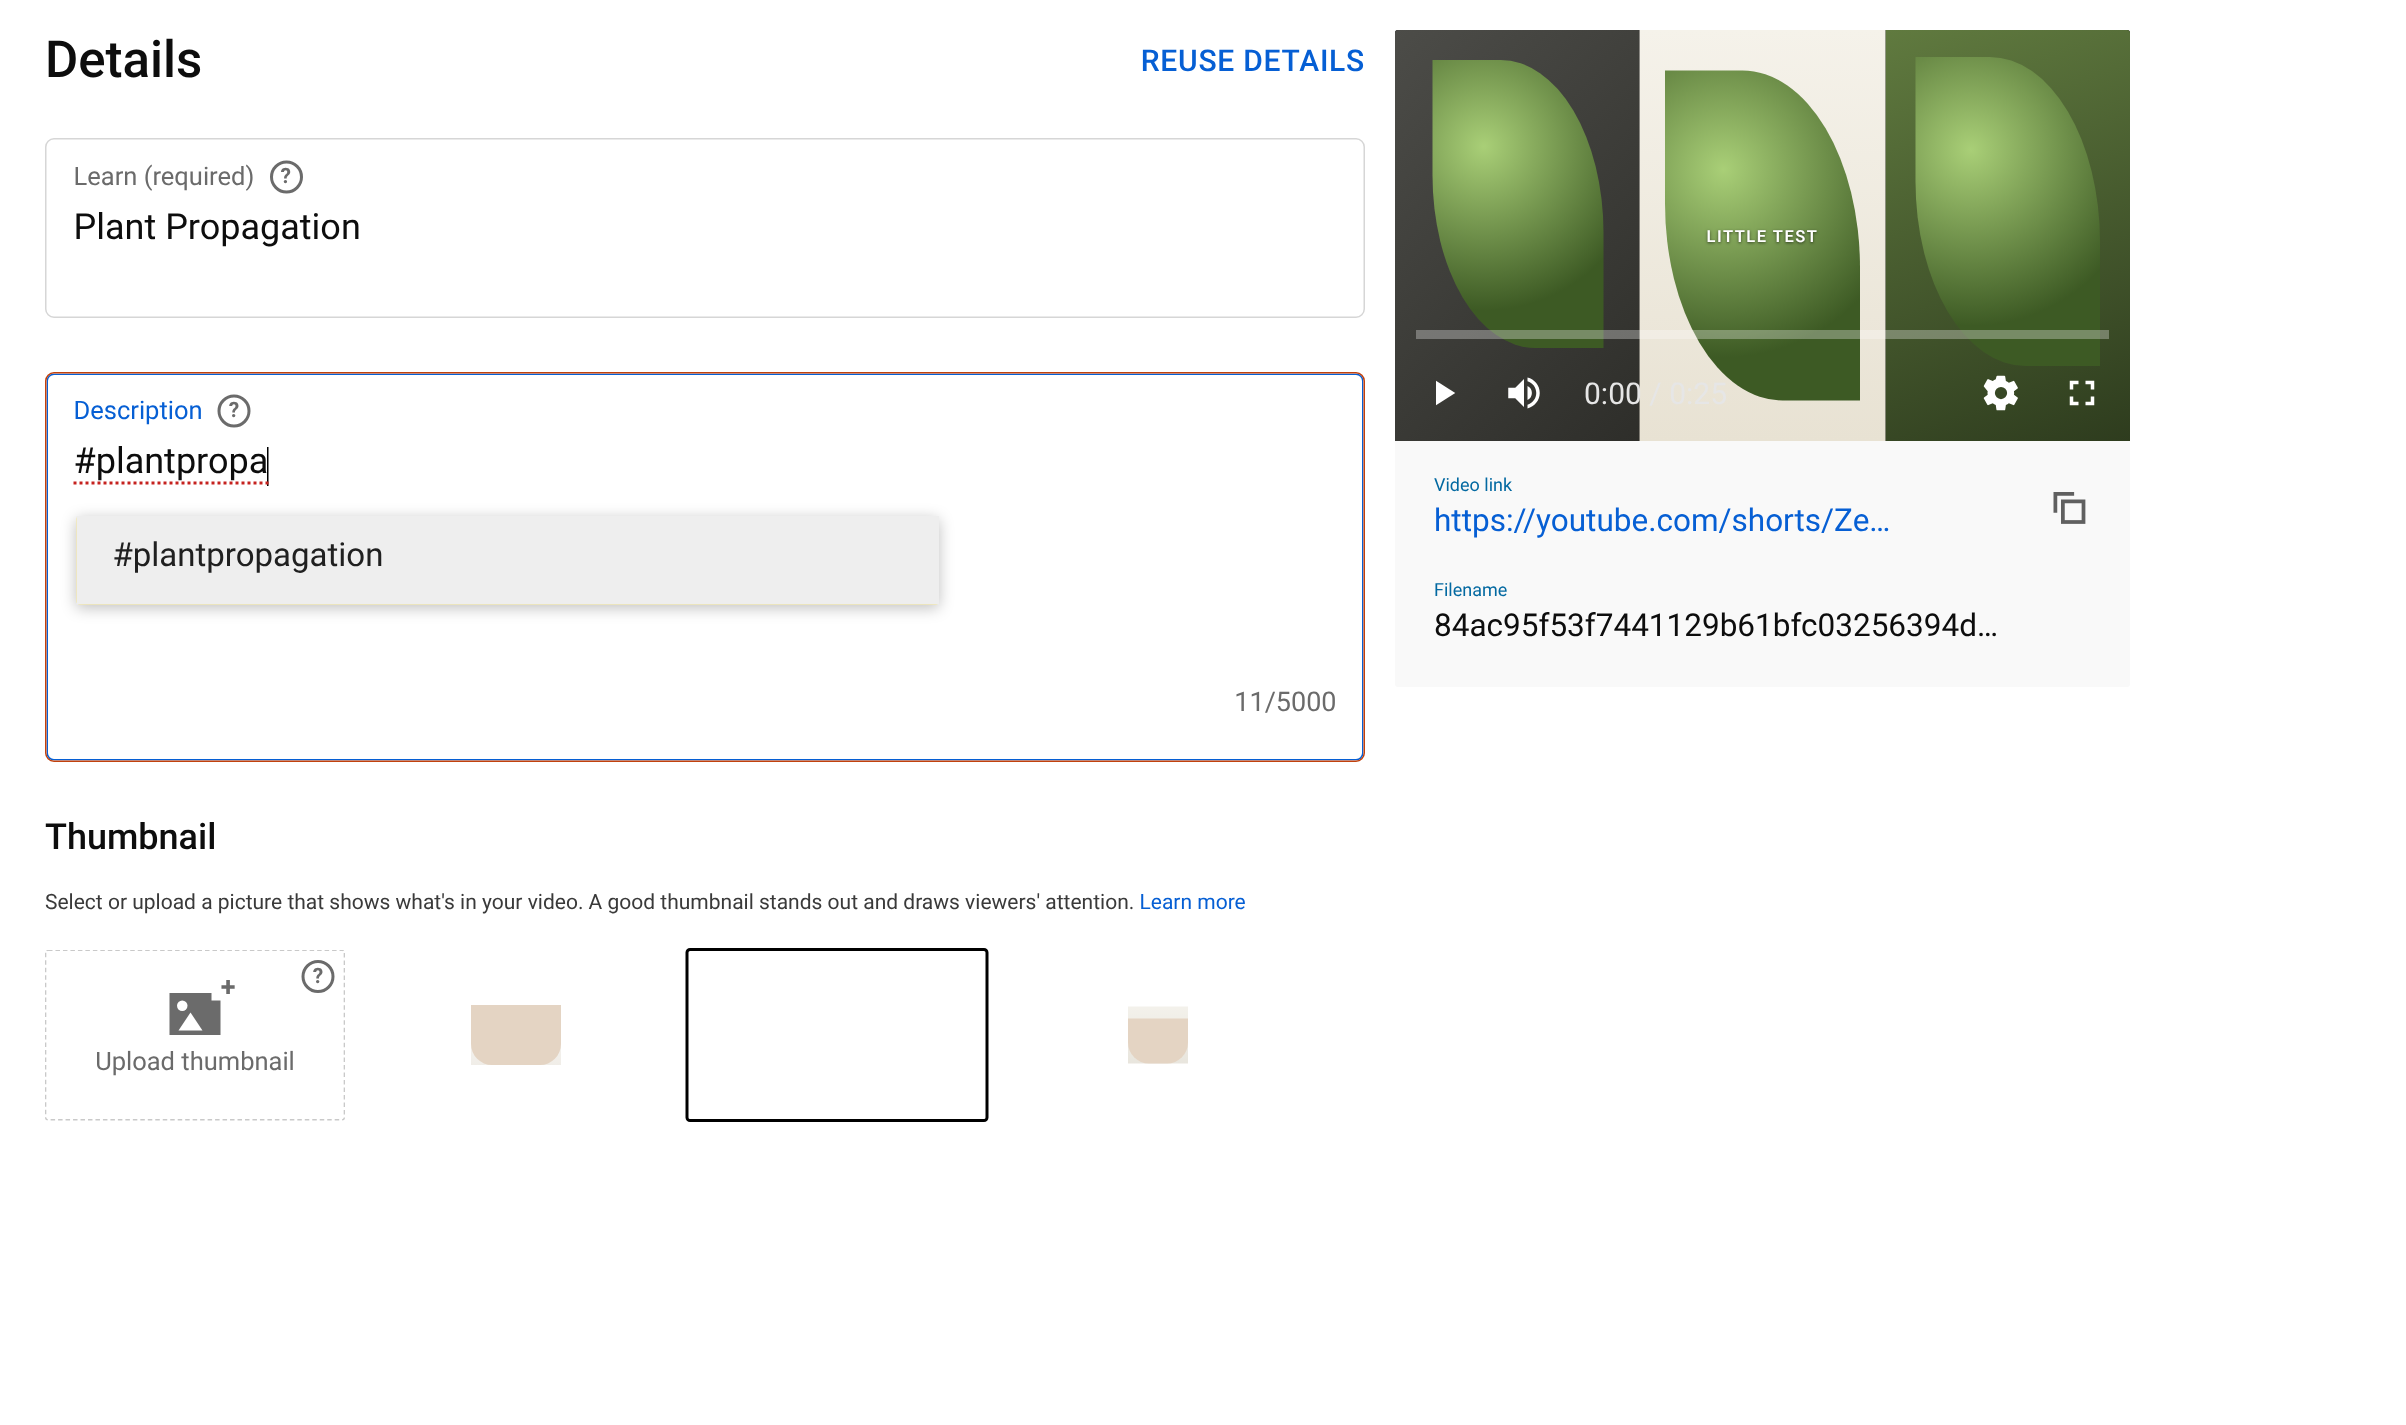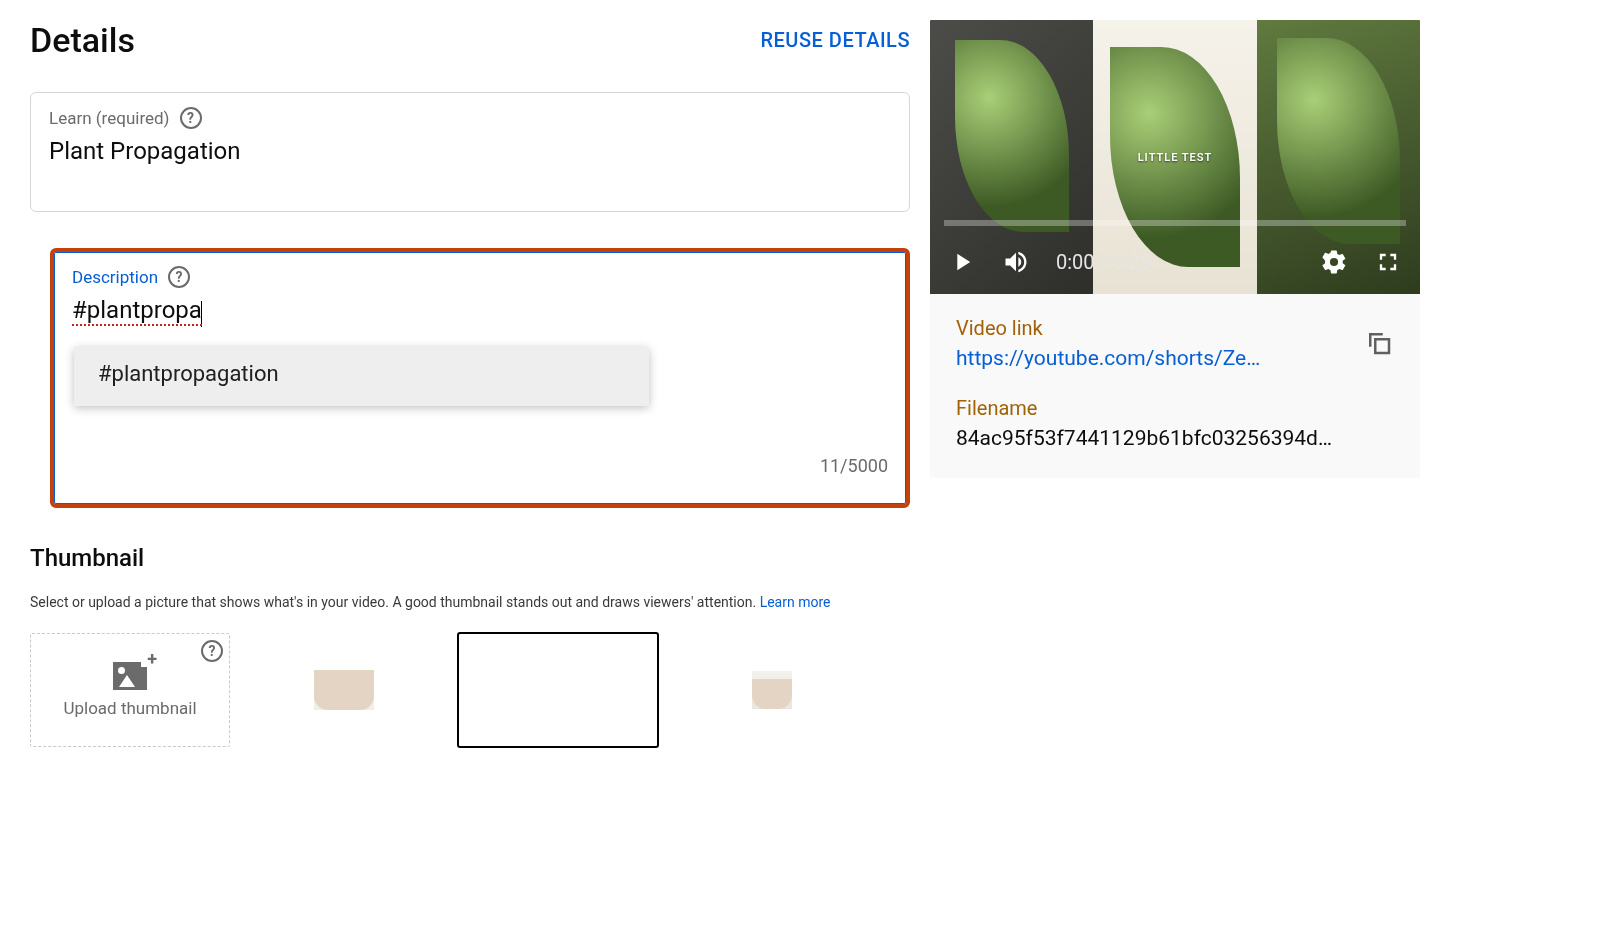--- a/index.html
+++ b/index.html
@@ -24,23 +24,22 @@
   .reuse-link { color: #065fd4; font-size: 20px; font-weight: 500; letter-spacing: 0.5px; cursor: pointer; }
 
   .field-box {
     border: 1px solid #d6d6d6;
     border-radius: 6px;
     padding: 14px 18px 18px 18px;
     margin-bottom: 36px;
     position: relative;
   }
   .field-box.focused {
-    border: 4px solid #c2410c;
+    border: 1px solid #c2410c;
     box-shadow: 0 0 0 1px #065fd4 inset;
-    margin-left: 20px;
   }
   .field-label-row { display: flex; align-items: center; gap: 10px; margin-bottom: 6px; }
   .field-label { font-size: 17px; color: #6b6b6b; }
   .field-label.focused { color: #065fd4; }
   .help-icon {
     width: 22px; height: 22px; border: 2px solid #6b6b6b; border-radius: 50%;
     display: inline-flex; align-items: center; justify-content: center;
     font-size: 14px; font-weight: 700; color: #6b6b6b; cursor: pointer;
   }
   .field-value { font-size: 24px; color: #0d0d0d; margin-top: 8px; }
@@ -136,21 +135,21 @@
   .video-controls {
     position:absolute; left:0; right:0; bottom:0; height:64px;
     display:flex; align-items:center; padding: 0 18px; gap: 26px;
     color:#fff;
   }
   .video-controls .spacer { flex:1; }
   .vc-icon { width:28px; height:28px; cursor:pointer; fill:#fff; display:inline-flex; }
   .time-text { font-size: 20px; color:#e6e6e6; }
 
   .meta-section { padding: 22px 26px 28px 26px; }
-  .meta-label { font-size: 20px; color:#a16207; margin-bottom: 6px; }
+  .meta-label { font-size: 12px; color:#0369a1; margin-bottom: 6px; }
   .meta-link { font-size: 21px; color:#065fd4; cursor:pointer; white-space:nowrap; overflow:hidden; text-overflow:ellipsis; max-width: 360px; }
   .meta-value { font-size: 21px; color:#0d0d0d; white-space:nowrap; overflow:hidden; text-overflow:ellipsis; }
   .link-row { display:flex; justify-content:space-between; align-items:center; margin-bottom: 26px; }
   .copy-icon { width:30px; height:30px; cursor:pointer; }
   .copy-icon svg { width:100%; height:100%; }
 </style>
 </head>
 <body>
 
 <div class="container">

